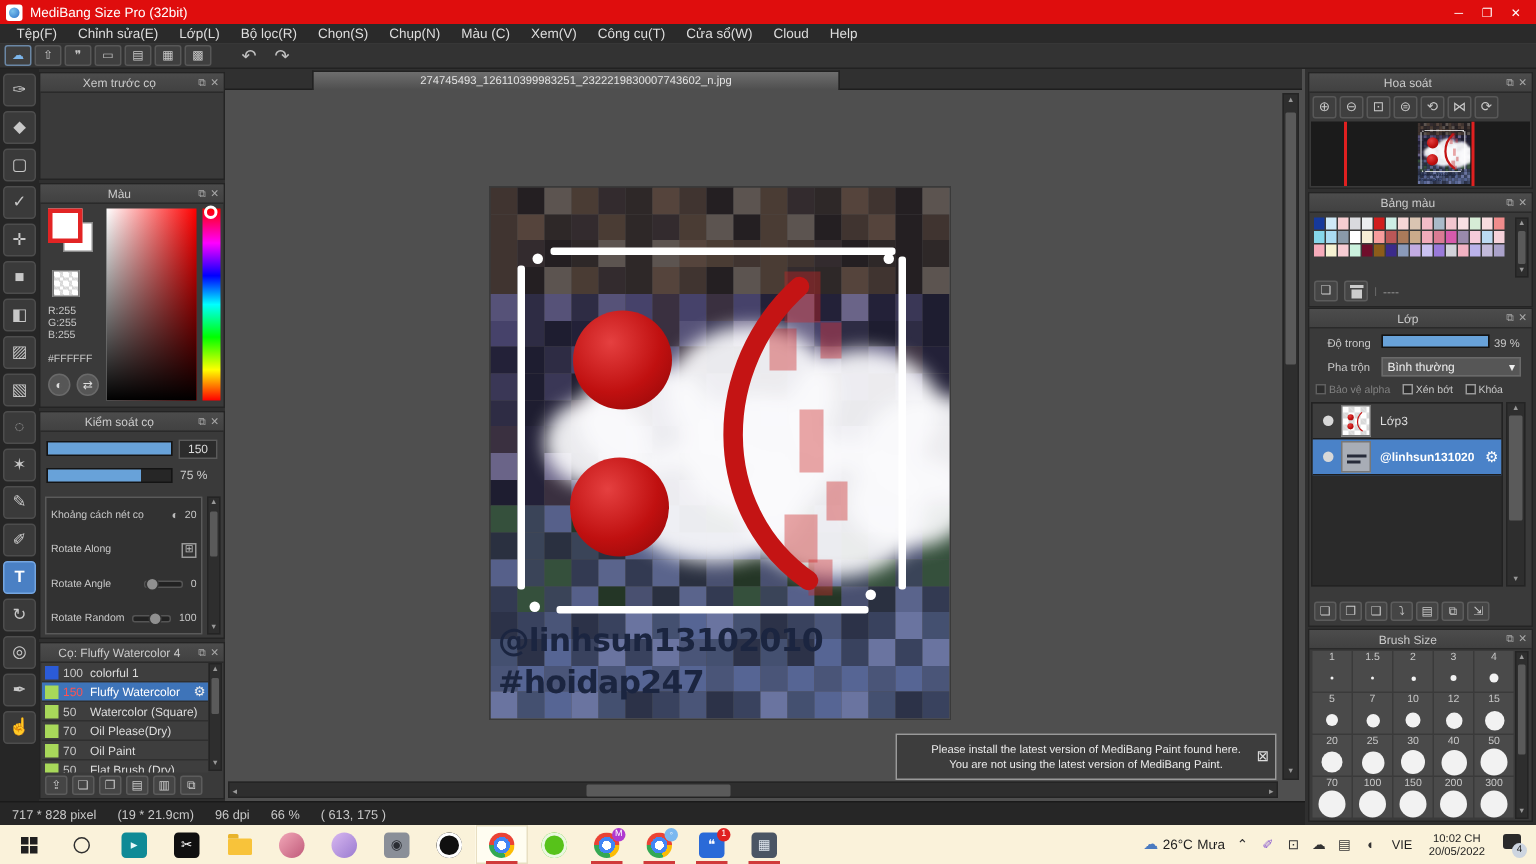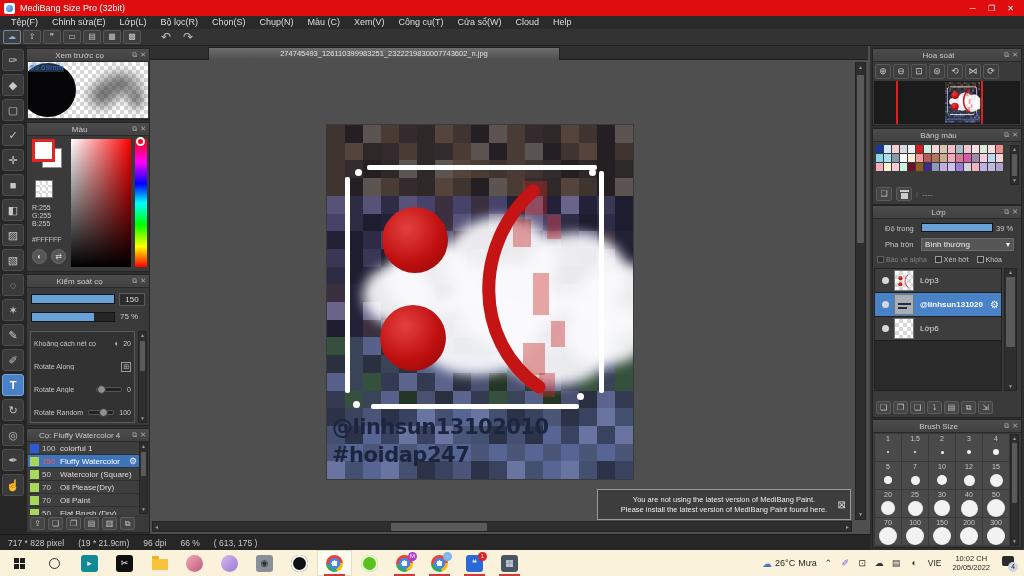--- a/index.html
+++ b/index.html
@@ -245,25 +245,20 @@
     <div class="tool">☝</div>
   </div>
 
 <div id="leftcol">
 
   <div class="panel" id="p-preview">
     <div class="ptitle">
       <span class="t">Xem trước cọ</span>
       <span class="pt-ic">⧉</span>
       <span class="pt-ic">✕</span>
-    </div>
-    <div id="preview-body" class="checker">
-      <div id="preview-blob"></div>
-      <div id="preview-smoke"></div>
-      <div id="preview-size">59.69mm</div>
     </div>
   </div>
 
   <div class="panel" id="p-color">
     <div class="ptitle">
       <span class="t">Màu</span>
       <span class="pt-ic">⧉</span>
       <span class="pt-ic">✕</span>
     </div>
     <div id="swatch-back"></div>
@@ -758,22 +753,22 @@
         <div class="fbar" style="left: 44px; top: 279px; width: 208px; height: 5px;"></div>
         <div class="fdot" style="left: 28px; top: 44px;"></div>
         <div class="fdot" style="left: 262px; top: 44px;"></div>
         <div class="fdot" style="left: 26px; top: 276px;"></div>
         <div class="fdot" style="left: 250px; top: 268px;"></div>
         <div class="wm wm1" style="color: rgb(27, 37, 64);">@linhsun13102010</div>
         <div class="wm wm2" style="color: rgb(27, 37, 64);">#hoidap247</div>
       </div>
     </div>
   <div id="notif">
+    <div>Please install the latest version of MediBang Paint found here.</div>
     <div>You are not using the latest version of MediBang Paint.</div>
-    <div>Please install the latest version of MediBang Paint found here.</div>
     <span id="notif-close">⊠</span>
   </div>
   <div class="vtrack" style="right:2px;top:2px;width:11px;height:458px">
     <span class="varrow" style="top:1px">▲</span>
     <span class="varrow" style="bottom:1px">▼</span>
     <span class="vthumb" style="top:12px;height:168px"></span>
   </div>
   <div class="vtrack" style="left:2px;bottom:2px;height:11px;width:700px">
     <span style="position:absolute;left:2px;top:1px;font-size:6px;color:#999">◂</span>
     <span style="position:absolute;right:2px;top:1px;font-size:6px;color:#999">▸</span>
@@ -1289,25 +1284,20 @@
             </div>
           </span>
           <span class="lname">Lớp3</span>
         </div>
         <div class="lrow sel">
           <span class="ldot"></span>
           <span class="lthumb ltext"></span>
           <span class="lname">@linhsun131020</span>
           <span class="lgear">⚙</span>
         </div>
-        <div class="lrow">
-          <span class="ldot"></span>
-          <span class="lthumb checker"></span>
-          <span class="lname">Lớp6</span>
-        </div>
       </div>
     <div class="vtrack" style="left:131px;top:62px;width:13px;height:123px">
       <span class="varrow" style="top:0">▲</span>
       <span class="varrow" style="bottom:0">▼</span>
       <span class="vthumb" style="top:8px;height:70px"></span>
     </div>
     <div id="layer-buttons">
         <span class="sbtn">❏</span>
         <span class="sbtn">❐</span>
         <span class="sbtn">❑</span>

